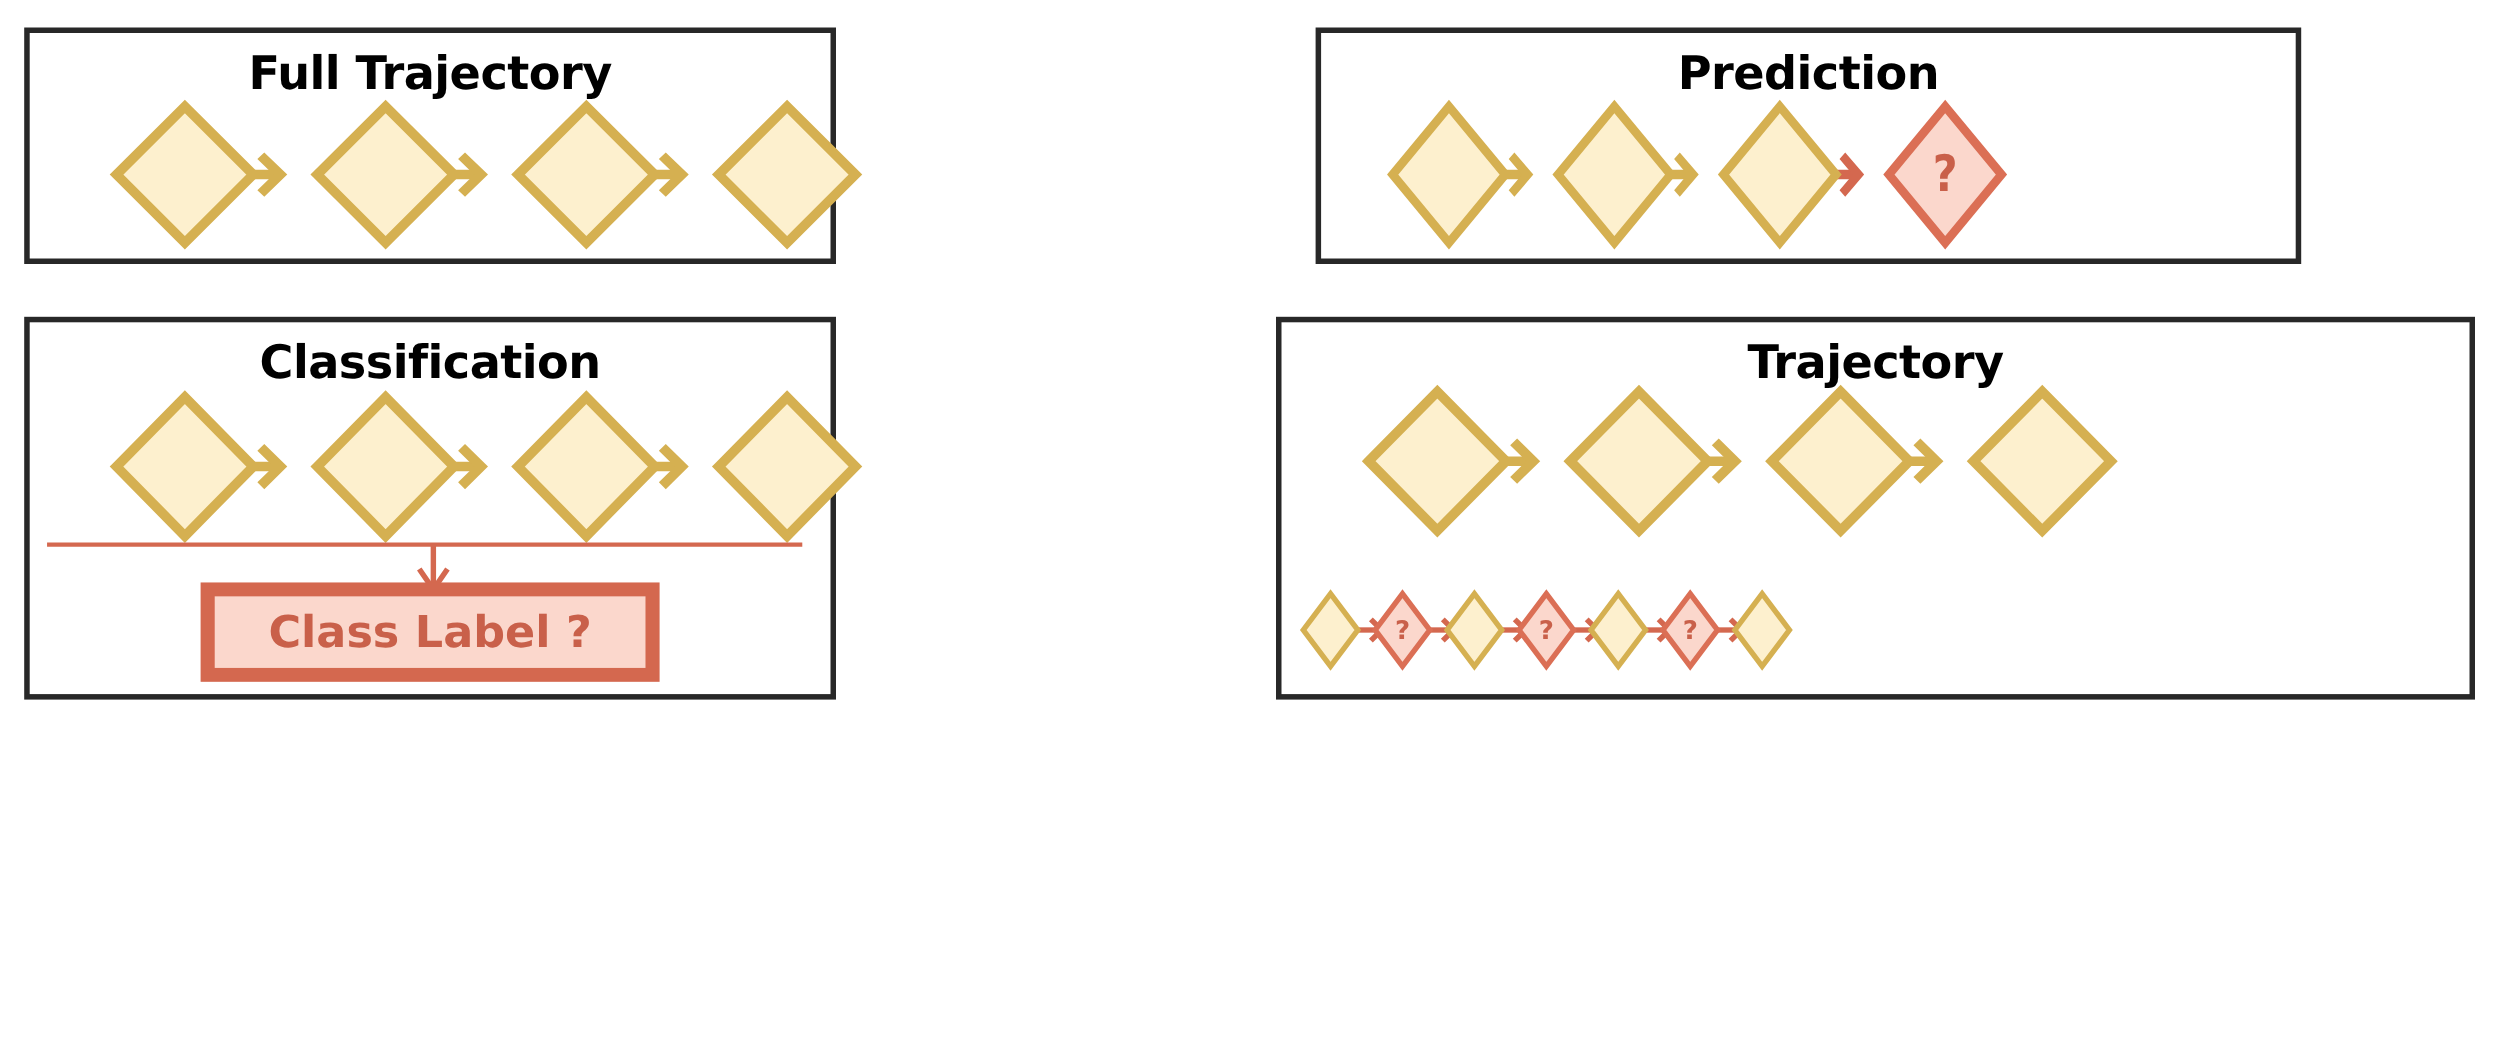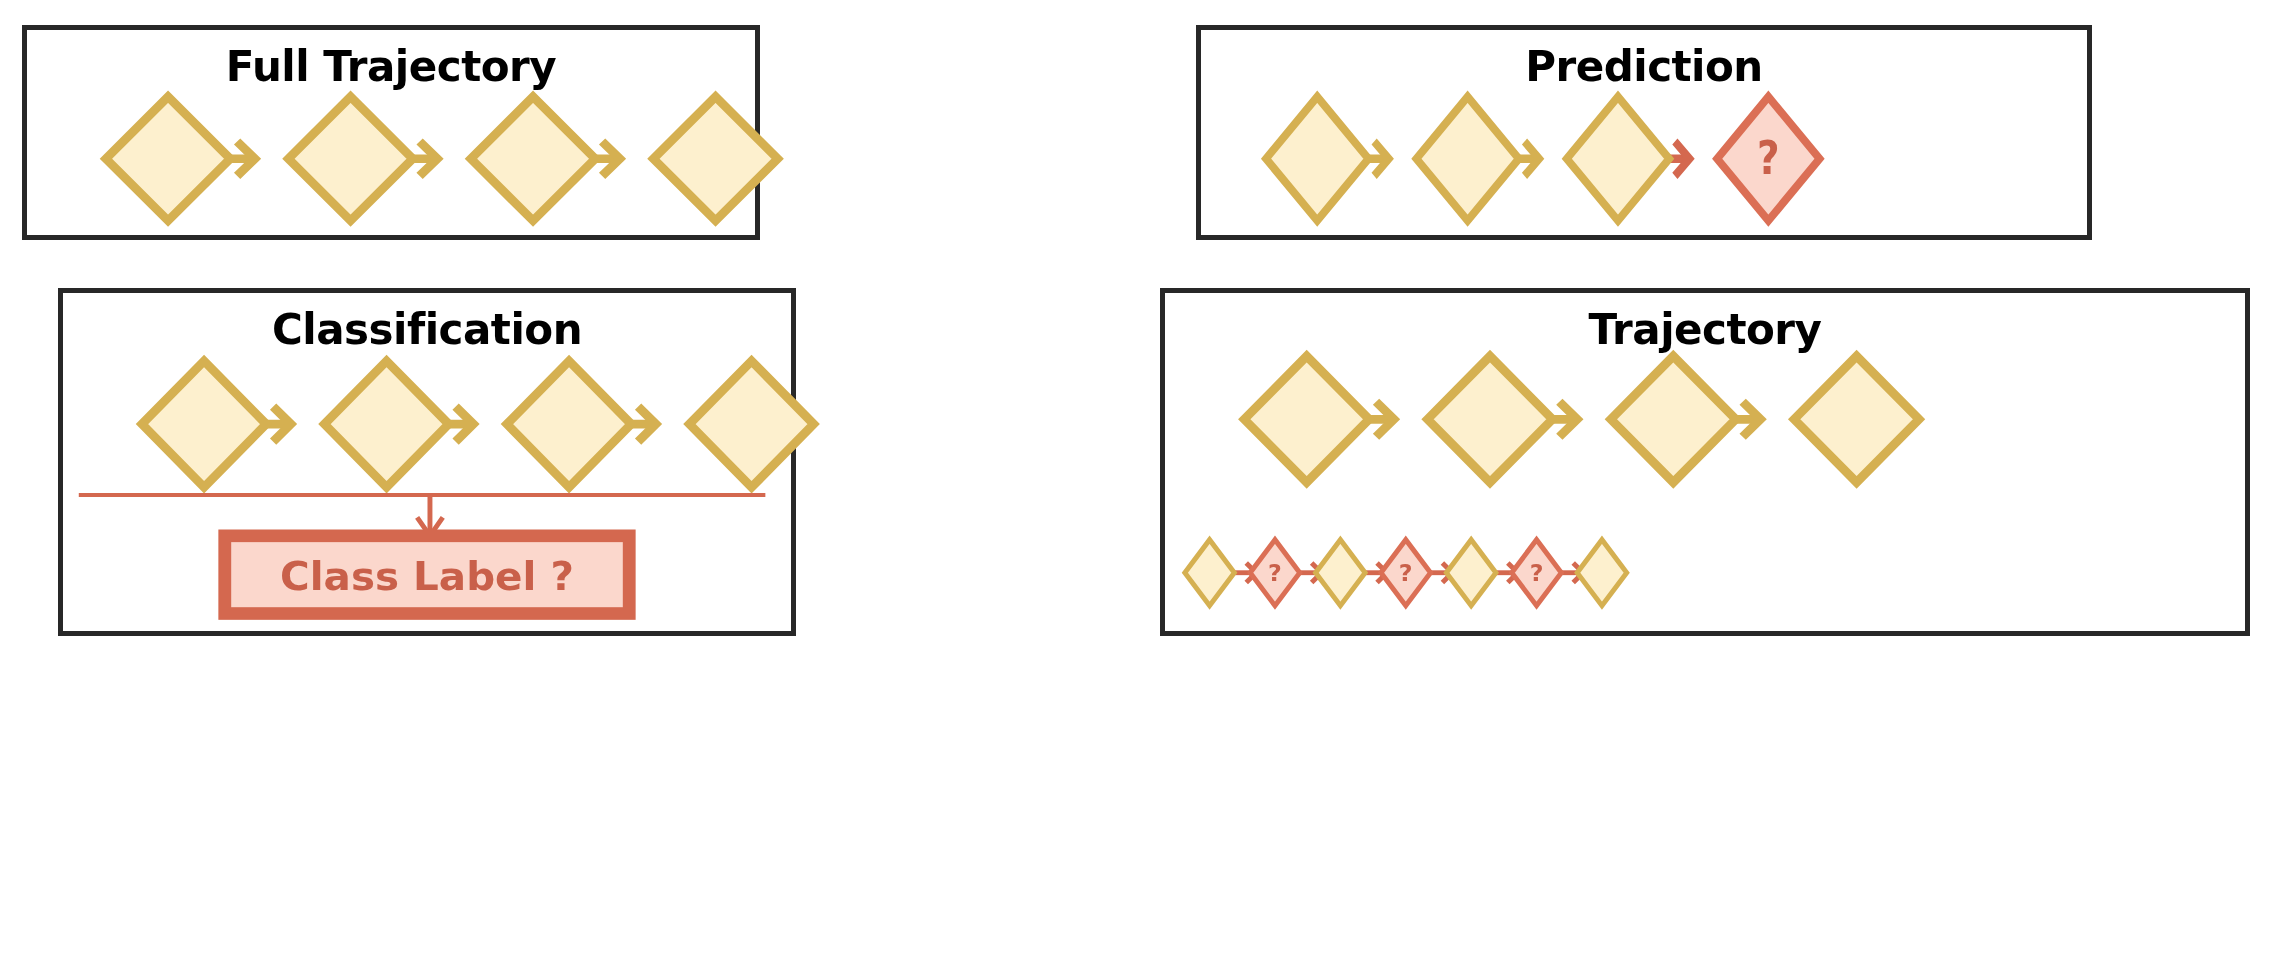--- a/index.html
+++ b/index.html
@@ -61,21 +61,21 @@
       <g>
         <polygon points="80,135 143,70 206,135 143,200" fill="#FDF0CE" stroke="#D5B051" stroke-width="9" stroke-linejoin="miter"></polygon>
         <polygon points="265,135 328,70 391,135 328,200" fill="#FDF0CE" stroke="#D5B051" stroke-width="9" stroke-linejoin="miter"></polygon>
         <polygon points="450,135 513,70 576,135 513,200" fill="#FDF0CE" stroke="#D5B051" stroke-width="9" stroke-linejoin="miter"></polygon>
         <polygon points="635,135 698,70 761,135 698,200" fill="#FBD7CC" stroke="#DB6F55" stroke-width="9" stroke-linejoin="miter"></polygon>
         <text class="qmark" x="698" y="135" font-size="48">?</text>
       </g>
     </svg>
   </div>
 
-  <div class="panel" style="left:22px;top:288px;width:738px;height:348px;margin-left:36px;">
+  <div class="panel" style="left:22px;top:288px;width:738px;height:348px;">
     <div class="panel-title" style="top:12px;font-size:42px;">Classification</div>
     <svg class="svg-layer" viewBox="0 0 738 348" preserveAspectRatio="none">
       <g>
         <line x1="165" y1="135" x2="226" y2="135" stroke="#D5B051" stroke-width="9"></line>
         <polyline points="213,117 231,135 213,153" fill="none" stroke="#D5B051" stroke-width="9"></polyline>
         <line x1="350" y1="135" x2="411" y2="135" stroke="#D5B051" stroke-width="9"></line>
         <polyline points="398,117 416,135 398,153" fill="none" stroke="#D5B051" stroke-width="9"></polyline>
         <line x1="535" y1="135" x2="596" y2="135" stroke="#D5B051" stroke-width="9"></line>
         <polyline points="583,117 601,135 583,153" fill="none" stroke="#D5B051" stroke-width="9"></polyline>
       </g>

